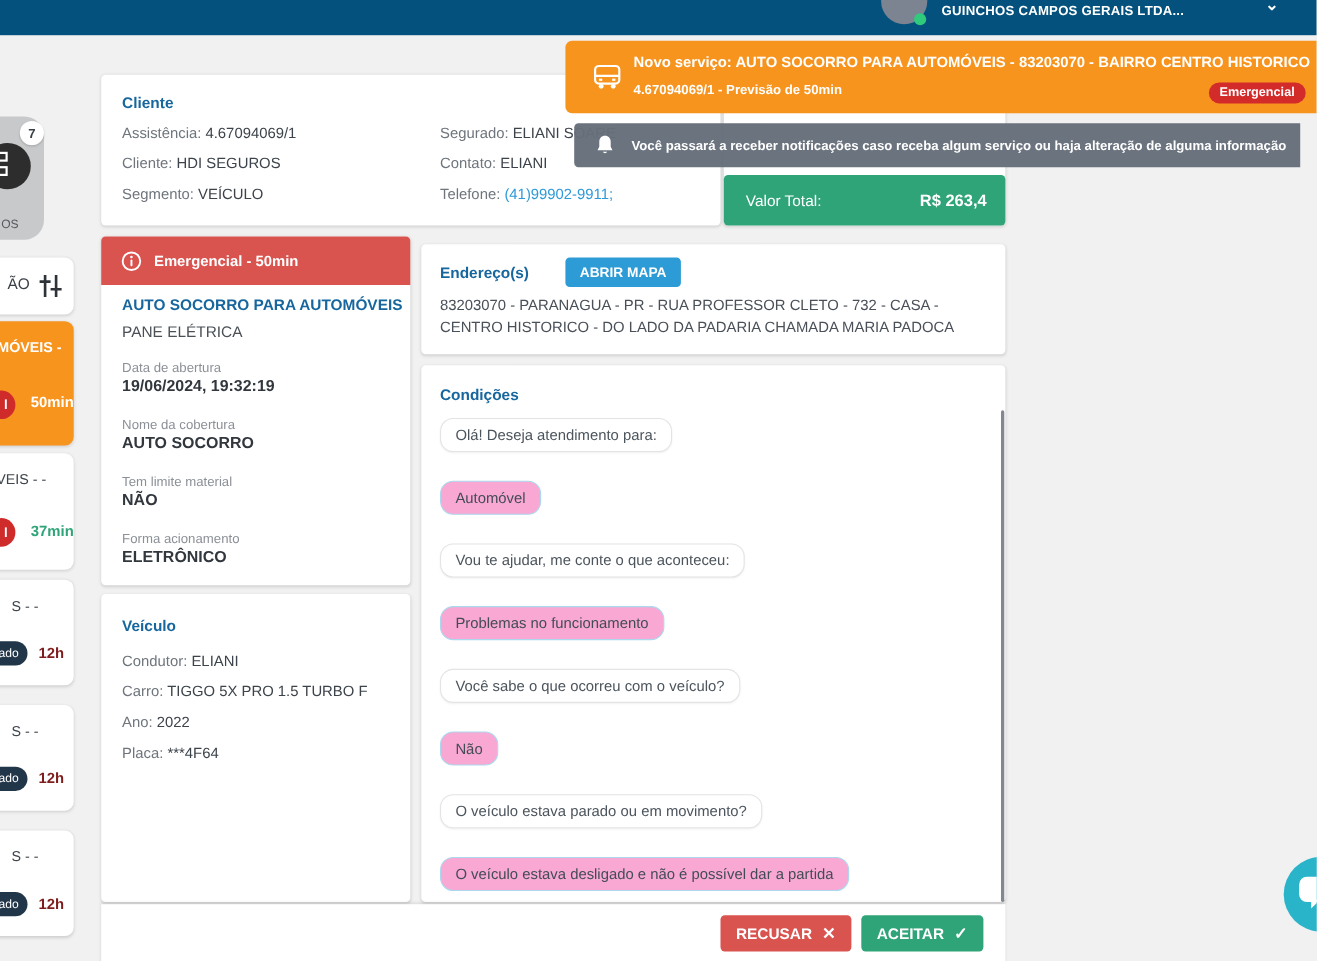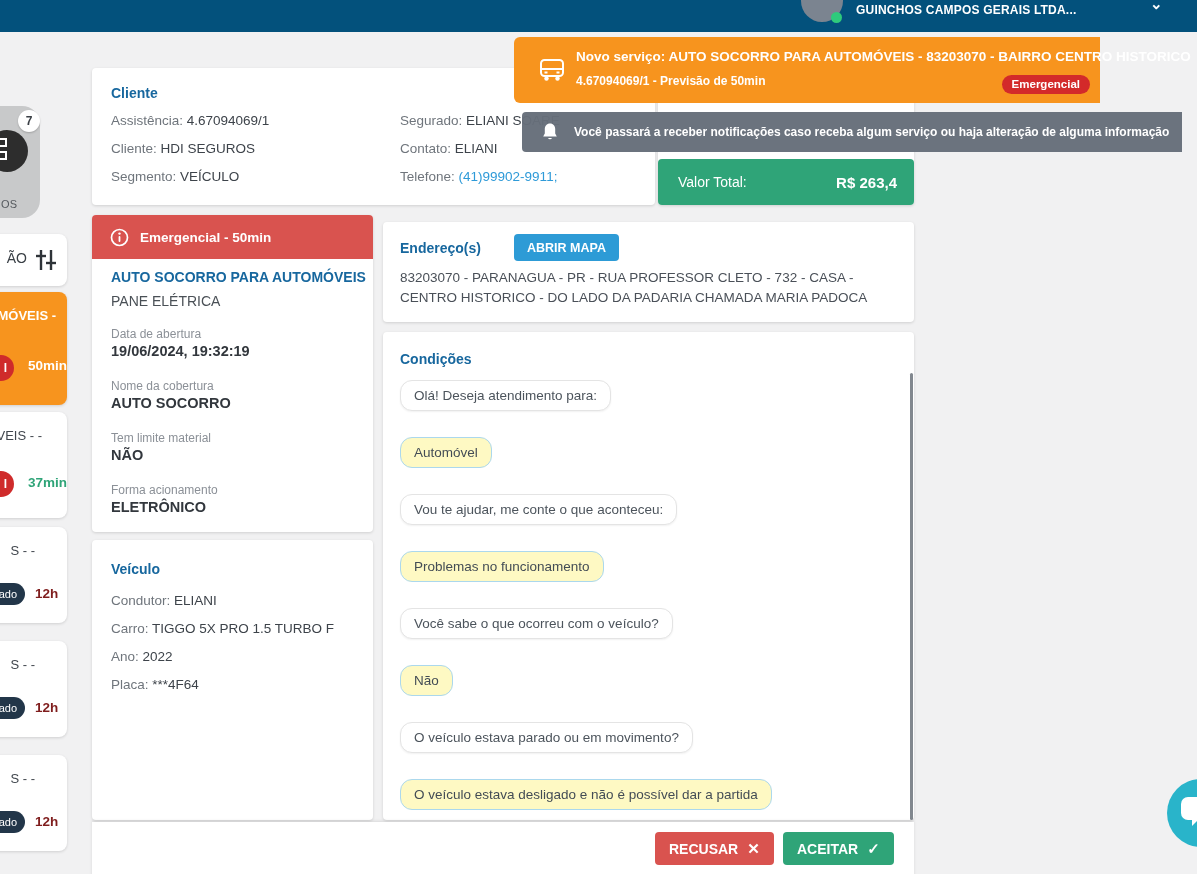--- a/index.html
+++ b/index.html
@@ -10,21 +10,21 @@
   .card { position:absolute; background:#fff; border-radius:4px; box-shadow:0 1px 3px rgba(0,0,0,.14); }
 
   
   #topbar { position:absolute; left:0; top:0; width:1197px; height:32px; background:#03517c; z-index:20; }
   #topbar .avatar { position:absolute; left:801px; top:-20px; width:42px; height:42px; border-radius:50%; background:#7b8490; }
   #topbar .status-dot { position:absolute; left:831px; top:12px; width:11px; height:11px; border-radius:50%; background:#2fca7c; }
   #topbar .company { position:absolute; left:856px; top:3px; color:#fff; font-size:12px; font-weight:bold; letter-spacing:.2px; }
   #topbar .chevron { position:absolute; left:1150px; top:-5px; color:#fff; font-size:15px; font-weight:bold; }
 
   
-  #service-toast { position:absolute; left:514px; top:37px; width:586px; height:66px; background:#f7941e; border-radius:6px 0 0 6px; z-index:30; color:#fff; }
+  #service-toast { position:absolute; left:514px; top:37px; width:683px; height:66px; background:#f7941e; border-radius:6px 0 0 6px; z-index:30; color:#fff; }
   #service-toast .car-icon { position:absolute; left:24px; top:20px; }
   #service-toast .st-title { position:absolute; left:62px; top:12px; font-size:13.5px; font-weight:bold; white-space:nowrap; }
   #service-toast .st-sub { position:absolute; left:62px; top:37px; font-size:12px; font-weight:600; }
   #service-toast .st-badge { position:absolute; right:10px; bottom:9px; background:#d32a2a; border-radius:11px; padding:3px 10px 4px; font-size:11.5px; font-weight:bold; }
 
   
   #notif-toast { position:absolute; left:522px; top:112px; width:660px; height:40px; background:rgba(102,110,122,.97); border-radius:4px 0 0 4px; z-index:31; display:flex; align-items:center; color:#fff; }
   #notif-toast .bell { margin-left:19px; flex:0 0 auto; }
   #notif-toast .nt-text { margin-left:15px; font-size:12px; font-weight:600; }
 
@@ -65,21 +65,21 @@
   #address-card .title { position:absolute; left:17px; top:18px; }
   #address-card .map-btn { position:absolute; left:115px; top:12px; height:27px; background:#2d9bd6; border:none; border-radius:4px; color:#fff; font-family:inherit; font-size:12.5px; font-weight:bold; padding:0 13px; cursor:pointer;margin-left:16px; }
   #address-card .addr { position:absolute; left:17px; top:46px; width:490px; font-size:13.5px; line-height:20px; color:#4a5058; }
 
   
   #conditions-card { left:383px; top:332px; width:531px; height:488px; }
   #conditions-card .title { position:absolute; left:17px; top:19px; }
   #conditions-card .messages { position:absolute; left:17px; top:48px; display:flex; flex-direction:column; align-items:flex-start; gap:26px; }
   .bubble { padding:5px 13px; border-radius:12px; font-size:13.5px; line-height:19px; white-space:nowrap; }
   .bubble.q { background:#fff; border:1px solid #e4e4e4; color:#4c545c; box-shadow:0 1px 2px rgba(0,0,0,.06); }
-  .bubble.a { background:#fef9c3; border:1px solid #abd8ed; color:#434c55; }
+  .bubble.a { background:#f9a8d4; border:1px solid #abd8ed; color:#434c55; }
   .bubble.partial { width:450px; height:29px; }
   #conditions-card .scrollbar { position:absolute; left:527px; top:41px; width:3px; height:447px; background:#82888f; border-radius:2px; }
 
   
   #footer { position:absolute; left:92px; top:822px; width:822px; height:60px; background:#fff; z-index:10; box-shadow:0 -1px 3px rgba(0,0,0,.10); }
   .act-btn { position:absolute; top:10px; height:33px; border:none; border-radius:4px; color:#fff; font-family:inherit; font-size:14px; font-weight:bold; display:flex; align-items:center; gap:9px; padding:0 14px; cursor:pointer; }
   #btn-refuse { left:563px; background:#d9534f; }
   #btn-accept { left:691px; background:#2fa478; }
   .btn-glyph { font-size:15px; font-weight:bold; }
 

